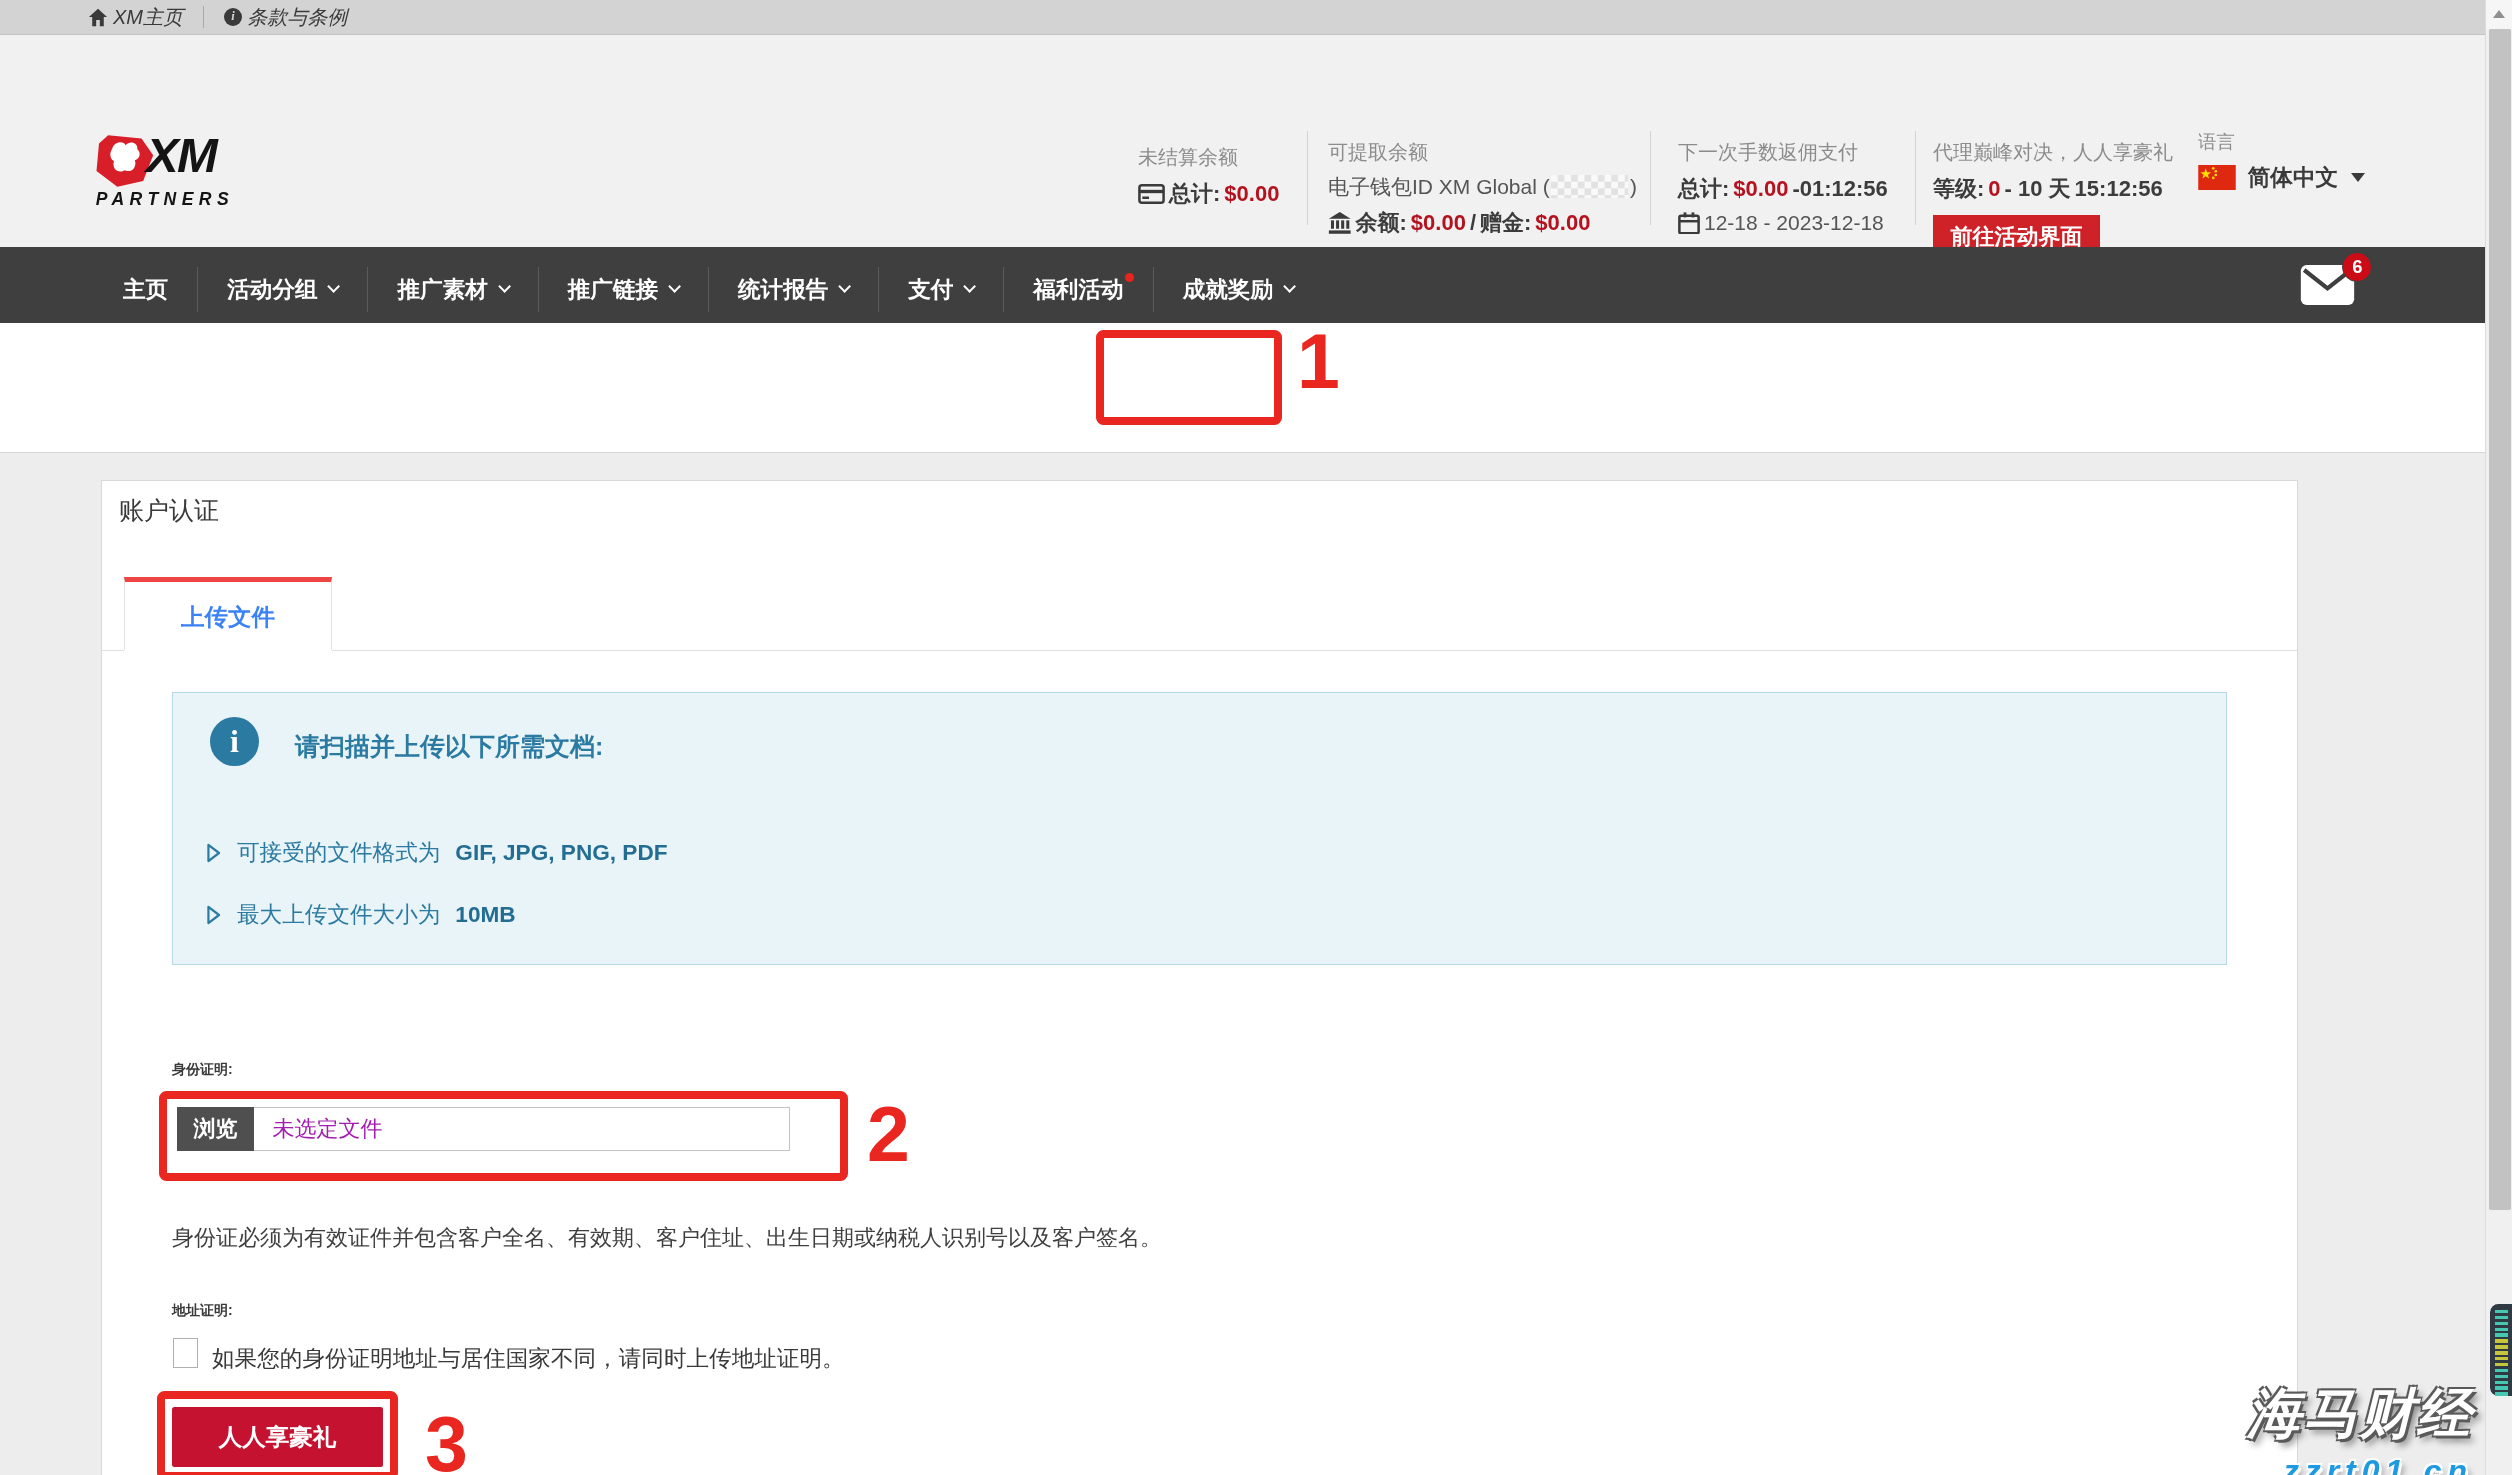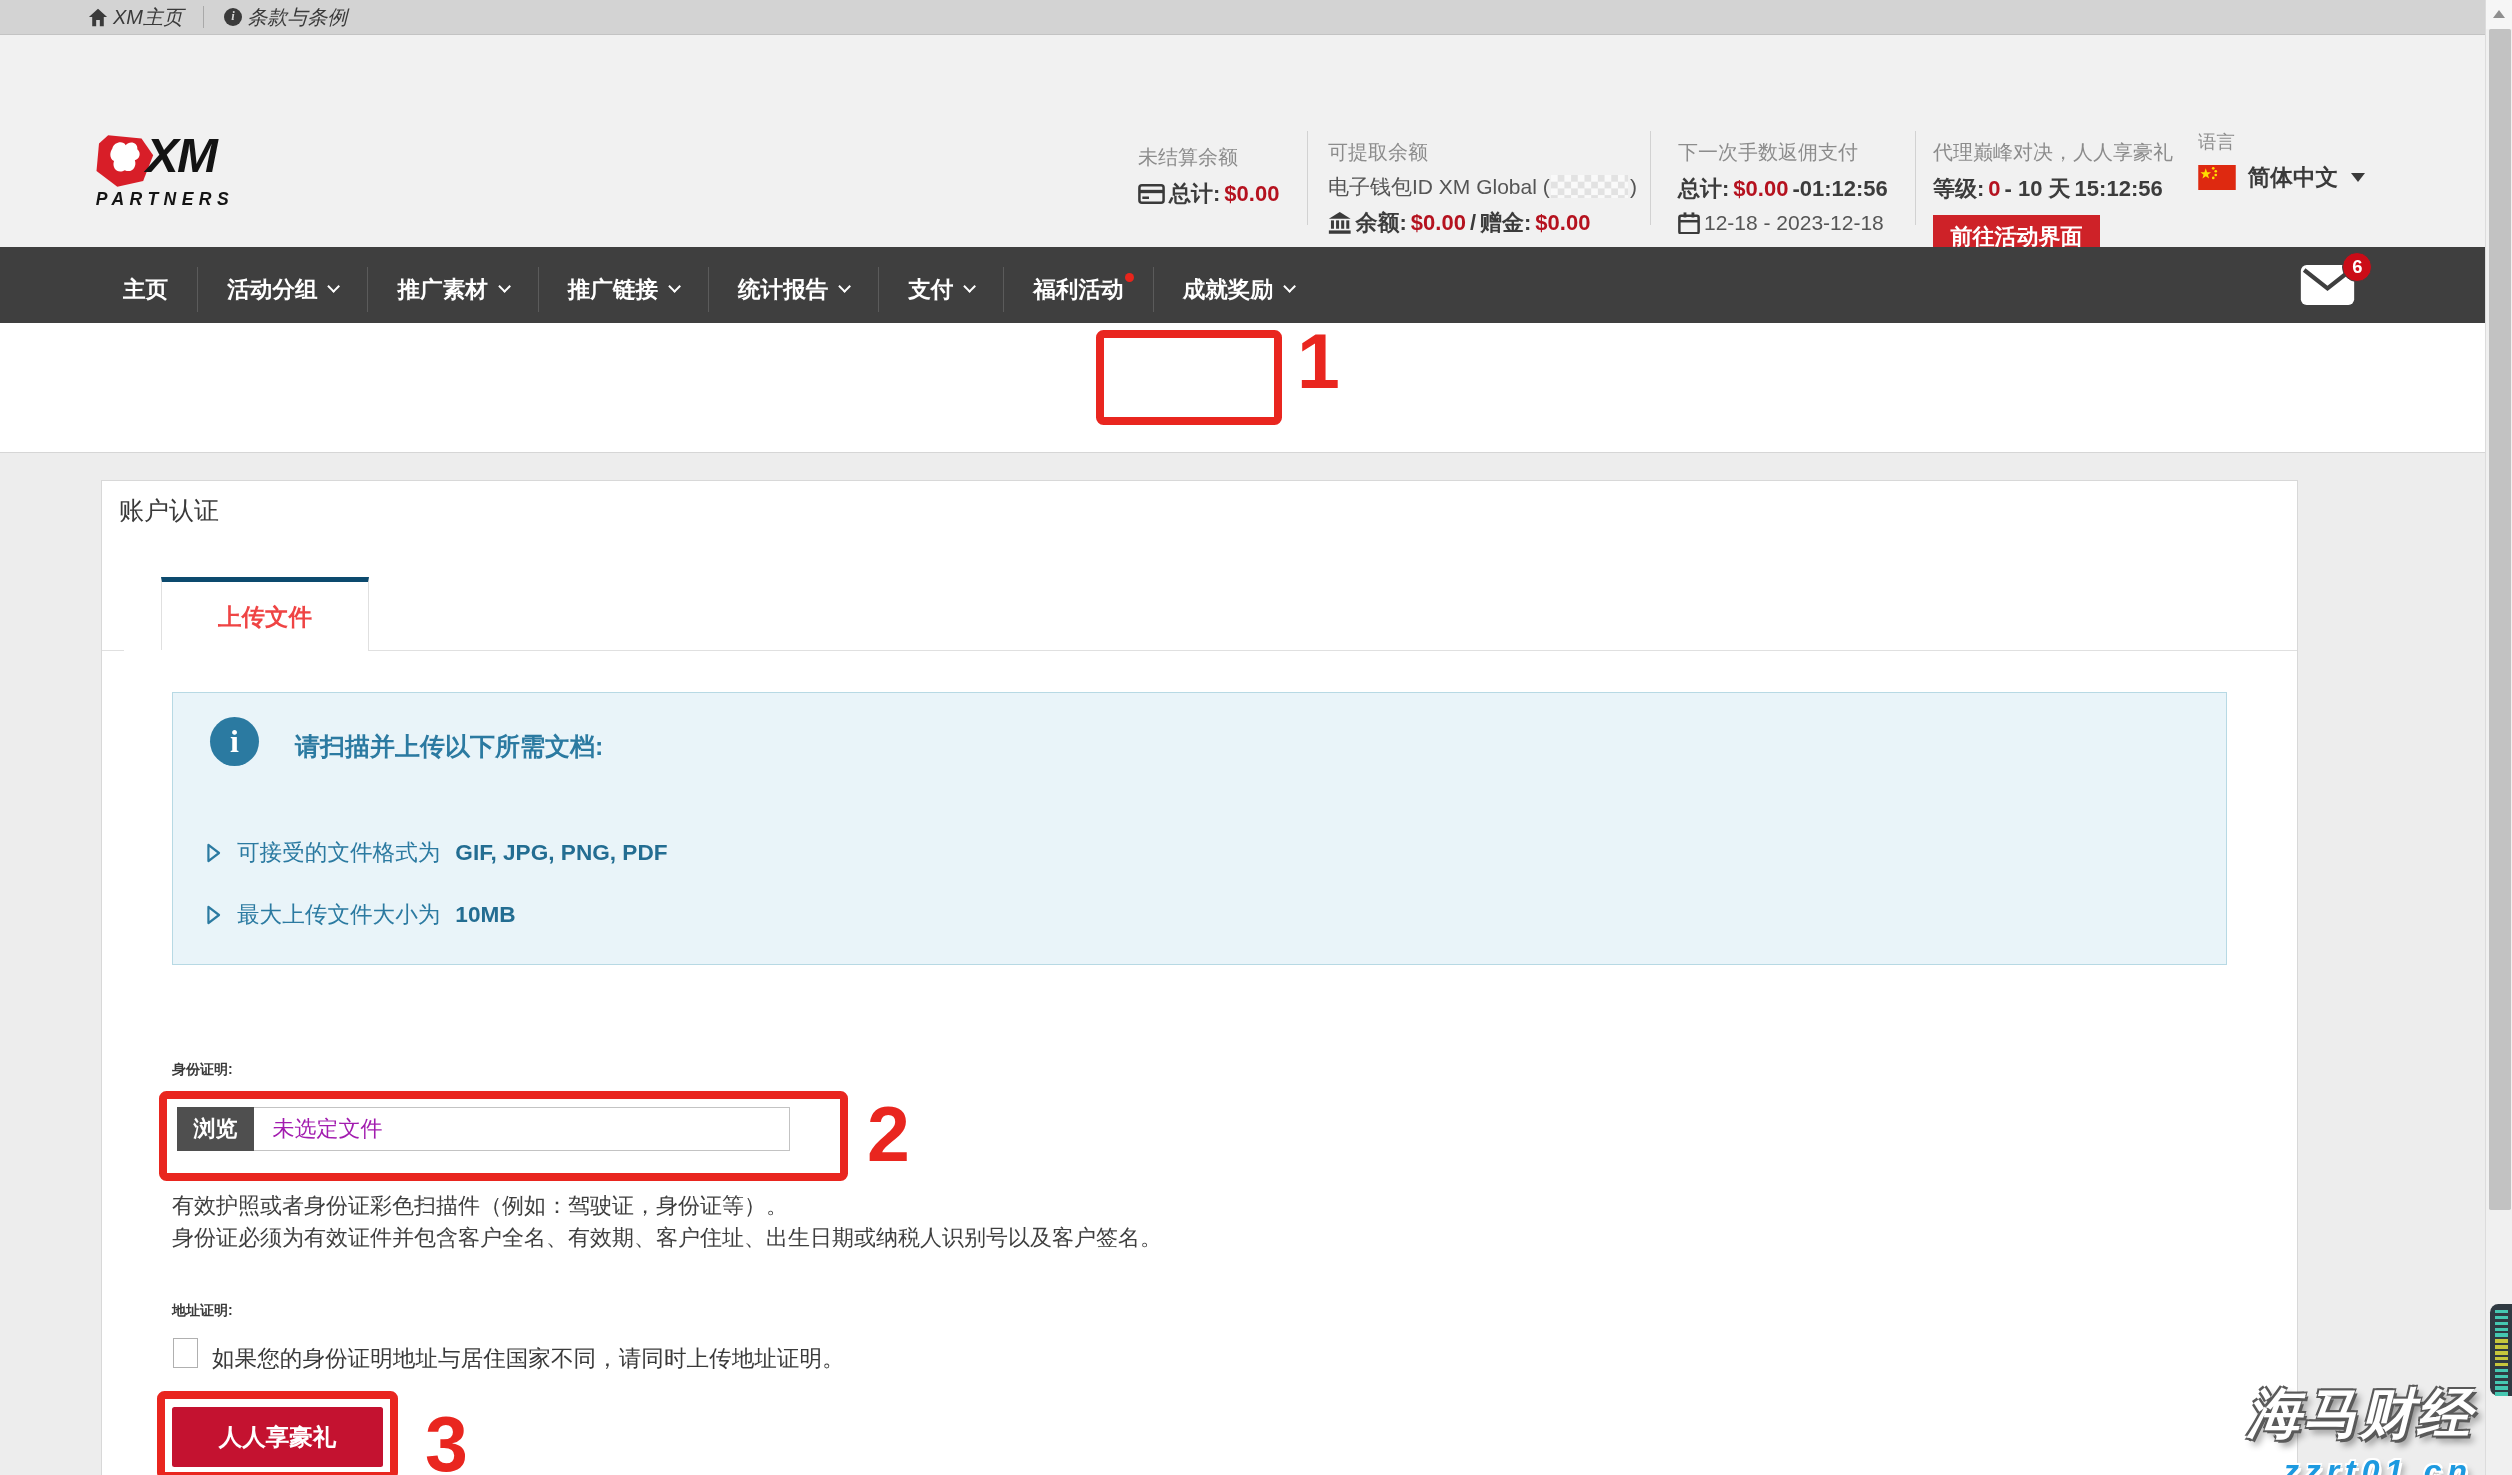--- a/index.html
+++ b/index.html
@@ -79,23 +79,23 @@
   .promo-text{position:absolute;left:777px;top:362px;font-size:22.6px;color:#3a3a3a;}
   .verify-btn{position:absolute;left:1119px;top:348px;width:132px;height:54px;background:#3ea13f;color:#fff;
               font-size:22.6px;font-weight:bold;border:none;border-radius:3.4px;cursor:pointer;
               display:flex;align-items:center;justify-content:center;}
   .steps-text{position:absolute;left:1290px;top:365px;font-size:22.6px;color:#3a3a3a;}
 
   
   .card{position:absolute;left:101px;top:480px;width:2197px;height:997px;background:#fff;border:0.8px solid #d8d8d8;}
   .card-title{position:absolute;left:17px;top:13.4px;font-size:25px;color:#3a3a3a;}
   .tab{position:absolute;left:22px;top:96px;width:208px;height:74px;background:#fff;
-       border-top:5px solid #0c4a6e;border-left:0.8px solid #e0e0e0;border-right:0.8px solid #e0e0e0;
-       display:flex;align-items:center;justify-content:center;font-size:23.5px;font-weight:bold;color:#ef4444;
-       cursor:pointer;z-index:2;margin-left:37px;}
+       border-top:5px solid #ef4444;border-left:0.8px solid #e0e0e0;border-right:0.8px solid #e0e0e0;
+       display:flex;align-items:center;justify-content:center;font-size:23.5px;font-weight:bold;color:#3b82f6;
+       cursor:pointer;z-index:2;}
   .tabline{position:absolute;left:0;top:169px;width:100%;height:0.8px;background:#e0e0e0;}
   .tab-cover{position:absolute;left:22px;top:169px;width:208px;height:1.7px;background:#fff;z-index:3;}
   .infobox{position:absolute;left:70px;top:211px;width:2055px;height:273px;background:#e9f4f9;border:0.8px solid #b7d9e4;}
   .ib-icon{position:absolute;left:37px;top:23.5px;width:49px;height:49px;border-radius:50%;background:#2b7aa1;
            color:#fff;font-size:32px;font-weight:bold;font-family:"Liberation Serif",serif;
            display:flex;align-items:center;justify-content:center;}
   .ib-icon::after{content:"i";}
   .ib-head{position:absolute;left:122px;top:37px;font-size:25px;font-weight:bold;color:#2b7aa1;}
   .ib-item{position:absolute;left:32px;display:flex;align-items:center;gap:15px;font-size:22.6px;color:#2b7aa1;}
   .ib-item b{color:#236d92;}
@@ -394,21 +394,20 @@
         <span>最大上传文件大小为</span>
         <b>10MB</b>
       </div>
     </div>
 
     <div class="field-label" style="top:580px;">身份证明:</div>
     <div class="filebox">
       <button class="browse-btn">浏览</button>
       <div class="file-val">未选定文件</div>
     </div>
-    <div class="desc" style="top:710px;">有效护照或者身份证彩色扫描件（例如：驾驶证，身份证等）。</div>
     <div class="desc" style="top:742px;">身份证必须为有效证件并包含客户全名、有效期、客户住址、出生日期或纳税人识别号以及客户签名。</div>
 
     <div class="field-label" style="top:821px;">地址证明:</div>
     <div class="checkbox"></div>
     <div class="cb-text">如果您的身份证明地址与居住国家不同，请同时上传地址证明。</div>
 
     <button class="upload-btn">人人享豪礼</button>
   </div>
 
   <div class="ann-box" id="ann-box-1"></div>

